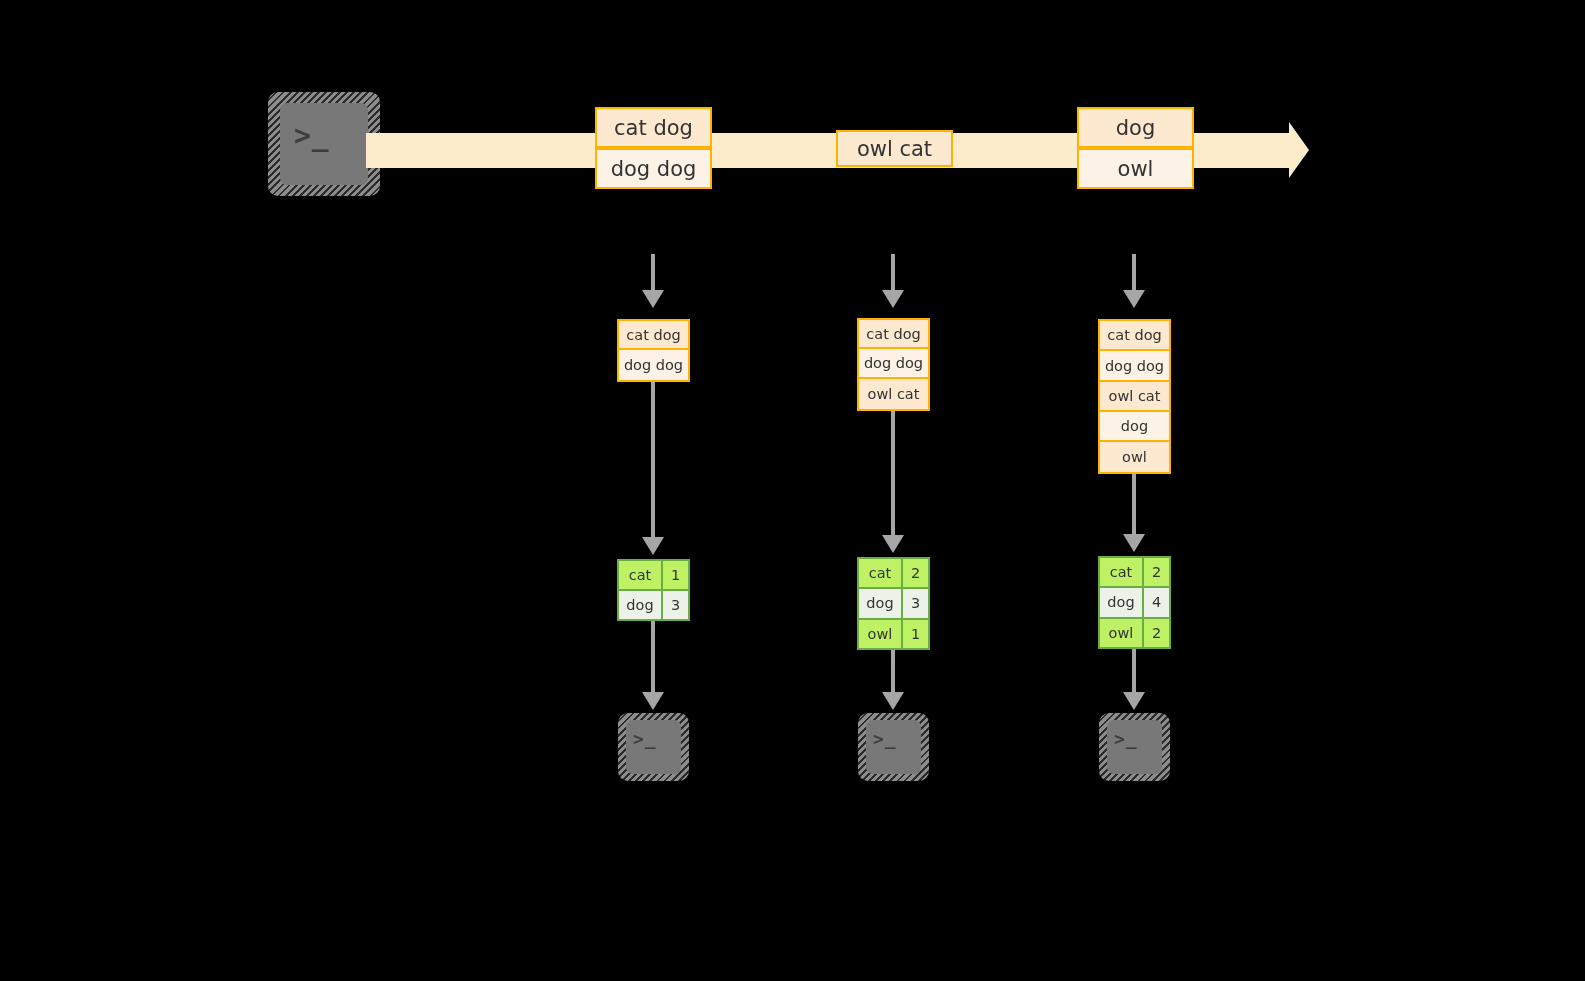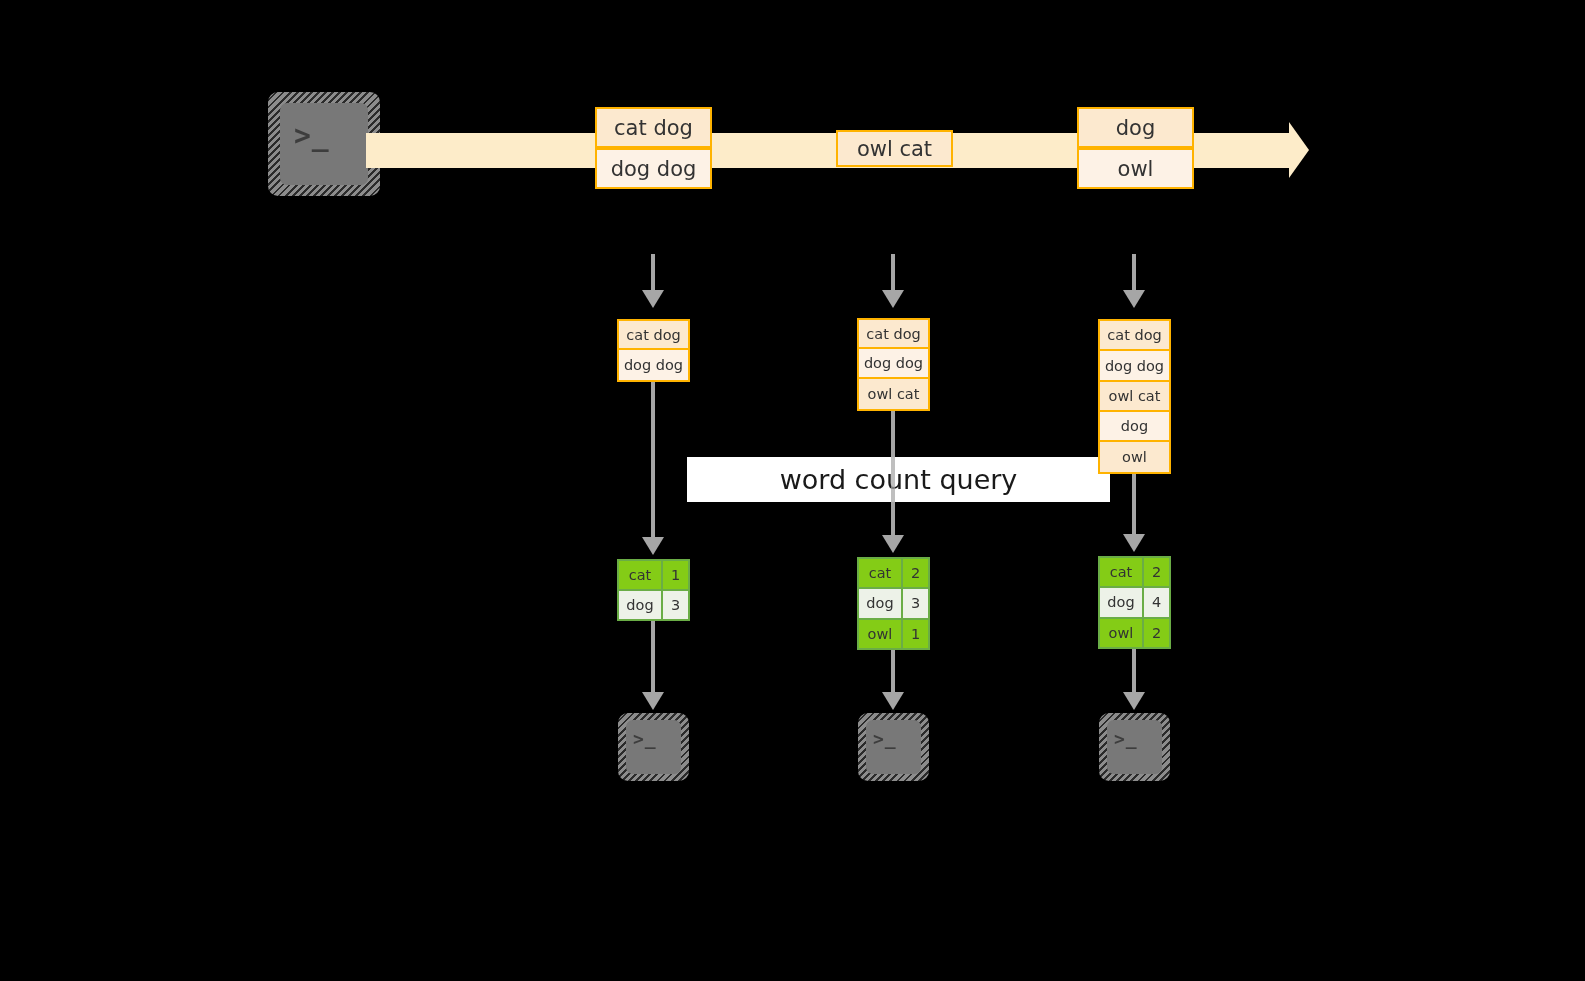--- a/index.html
+++ b/index.html
@@ -98,21 +98,21 @@
     flex: 1 1 0;
     border-bottom: 2px solid #6AAD46;
   }
   .gtable .grow:last-child { border-bottom: none; }
   .gtable .gcell {
     display: flex;
     align-items: center;
     justify-content: center;
     color: #333333;
     font-size: 14.5px;
-    background: #84cc16;
+    background: #bef264;
   }
   .gtable .grow.light .gcell { background: #EDF2E8; }
   .gtable .gkey {
     flex: 0 0 44px;
     border-right: 2px solid #6AAD46;
   }
   .gtable .gval { flex: 1 1 auto; }
 
   
   .vline {
@@ -291,23 +291,20 @@
   </div>
 
   <div class="vline" style="left:1132px; top:649px; height:46px;"></div>
   <div class="varrow" style="left:1123px; top:692px;"></div>
 
   <div class="term-hatch" style="left:1099px; top:713px; width:71px; height:68px;">
     <div class="term-inner" style="left:8px; top:7px; width:55px; height:54px;"></div>
     <div class="term-glyph" style="left:15px; top:17px; font-size:18px;">&gt;_</div>
   </div>
 
-  <div class="banner" style="left:687px; top:457px; width:423px; height:45px; z-index:5;">
-    <span>word count query</span>
-  </div>
 
   <div class="estack" style="left:1098px; top:440px; width:73px; height:34px; z-index:6;">
     <div class="erow" style="height:30px;">
       <span>owl</span>
     </div>
   </div>
 
   <div class="vline" style="left:891px; top:457px; height:45px; z-index:7; opacity:0.72;"></div>
 
 </div>

